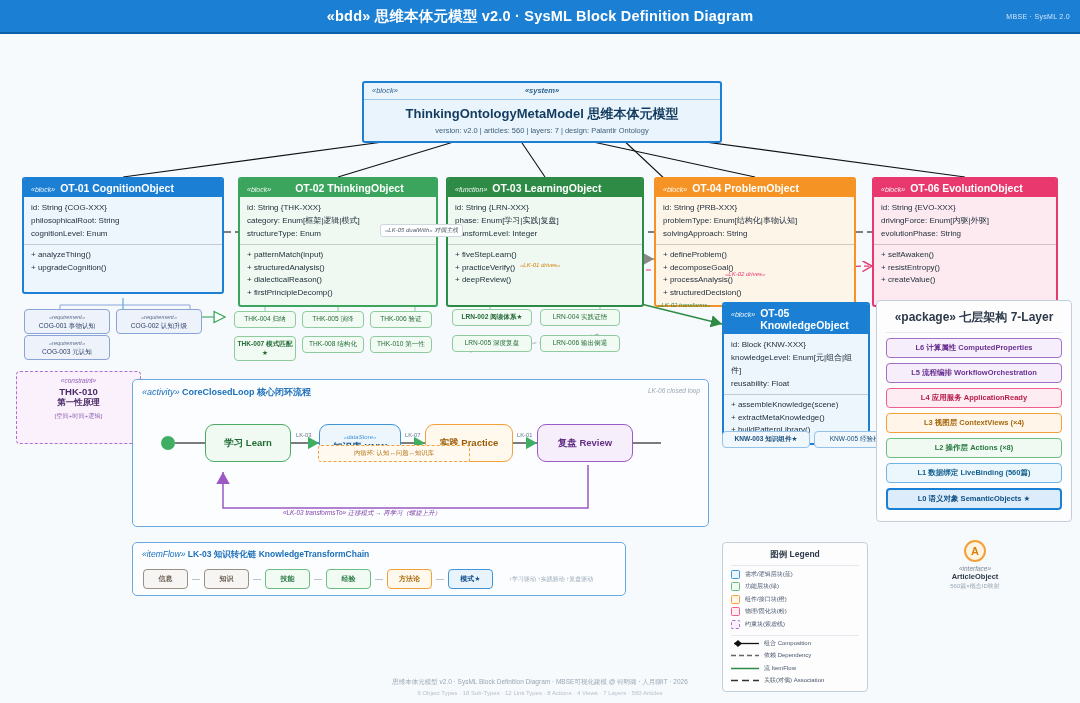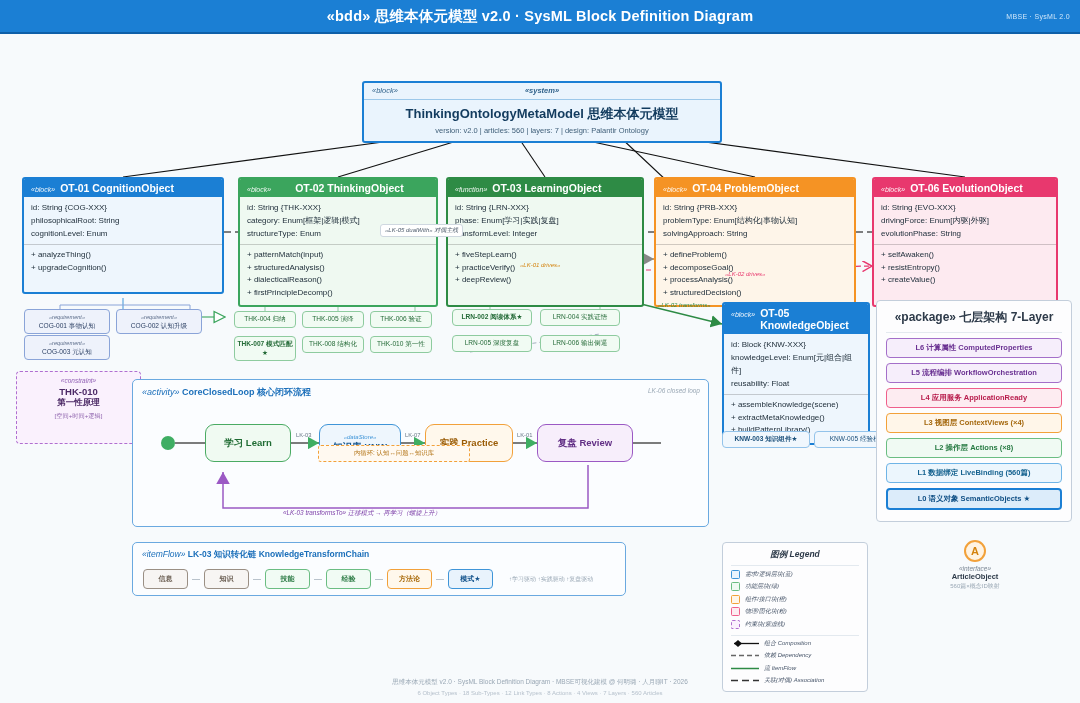--- a/index.html
+++ b/index.html
@@ -156,21 +156,21 @@
   .l5 { border-color:#a46fc9; background:#f6eefb; color:#6a3192; }
   .l4 { border-color:#ef5f8b; background:#fdecf1; color:#b81c4c; }
   .l3 { border-color:#f2a13a; background:#fff6e9; color:#a4670c; }
   .l2 { border-color:#6bbd82; background:#f0faf3; color:#267a42; }
   .l1 { border-color:#6fb4e6; background:#ecf6fd; color:#15628f; }
   .l0 { border-color:#1b7fd4; background:#dcecfa; color:#0f4f85; border-width:2px; }
 
   
   #legend {
     left:722px; top:508px; width:146px; height:150px;
-    border:1px solid #c3cedb; border-radius:4px; background:#fdfdfe; padding:6px 8px;font-style:italic;
+    border:1px solid #c3cedb; border-radius:4px; background:#fdfdfe; padding:6px 8px;
   }
   #legend .ltitle { text-align:center; font-size:8.5px; font-weight:bold; color:#2d3a49; padding-bottom:4px; border-bottom:1px solid #e3e9ef; }
   .lrow { display:flex; align-items:center; gap:5px; margin-top:3.5px; font-size:6px; color:#48566a; }
   .swatch { width:9px; height:9px; border:1.5px solid; border-radius:1.5px; flex:none; }
   .sw-blue { border-color:#3f95d8; background:#eaf4fd; }
   .sw-green{ border-color:#6bbd82; background:#f0faf3; }
   .sw-orange{border-color:#f2a13a; background:#fff6e9; }
   .sw-pink { border-color:#ef5f8b; background:#fdecf1; }
   .sw-purple{border-color:#b06fd0; background:#faf1fd; border-style:dashed; }
   .lsep { border-top:1px solid #e3e9ef; margin-top:6px; padding-top:3px; }

